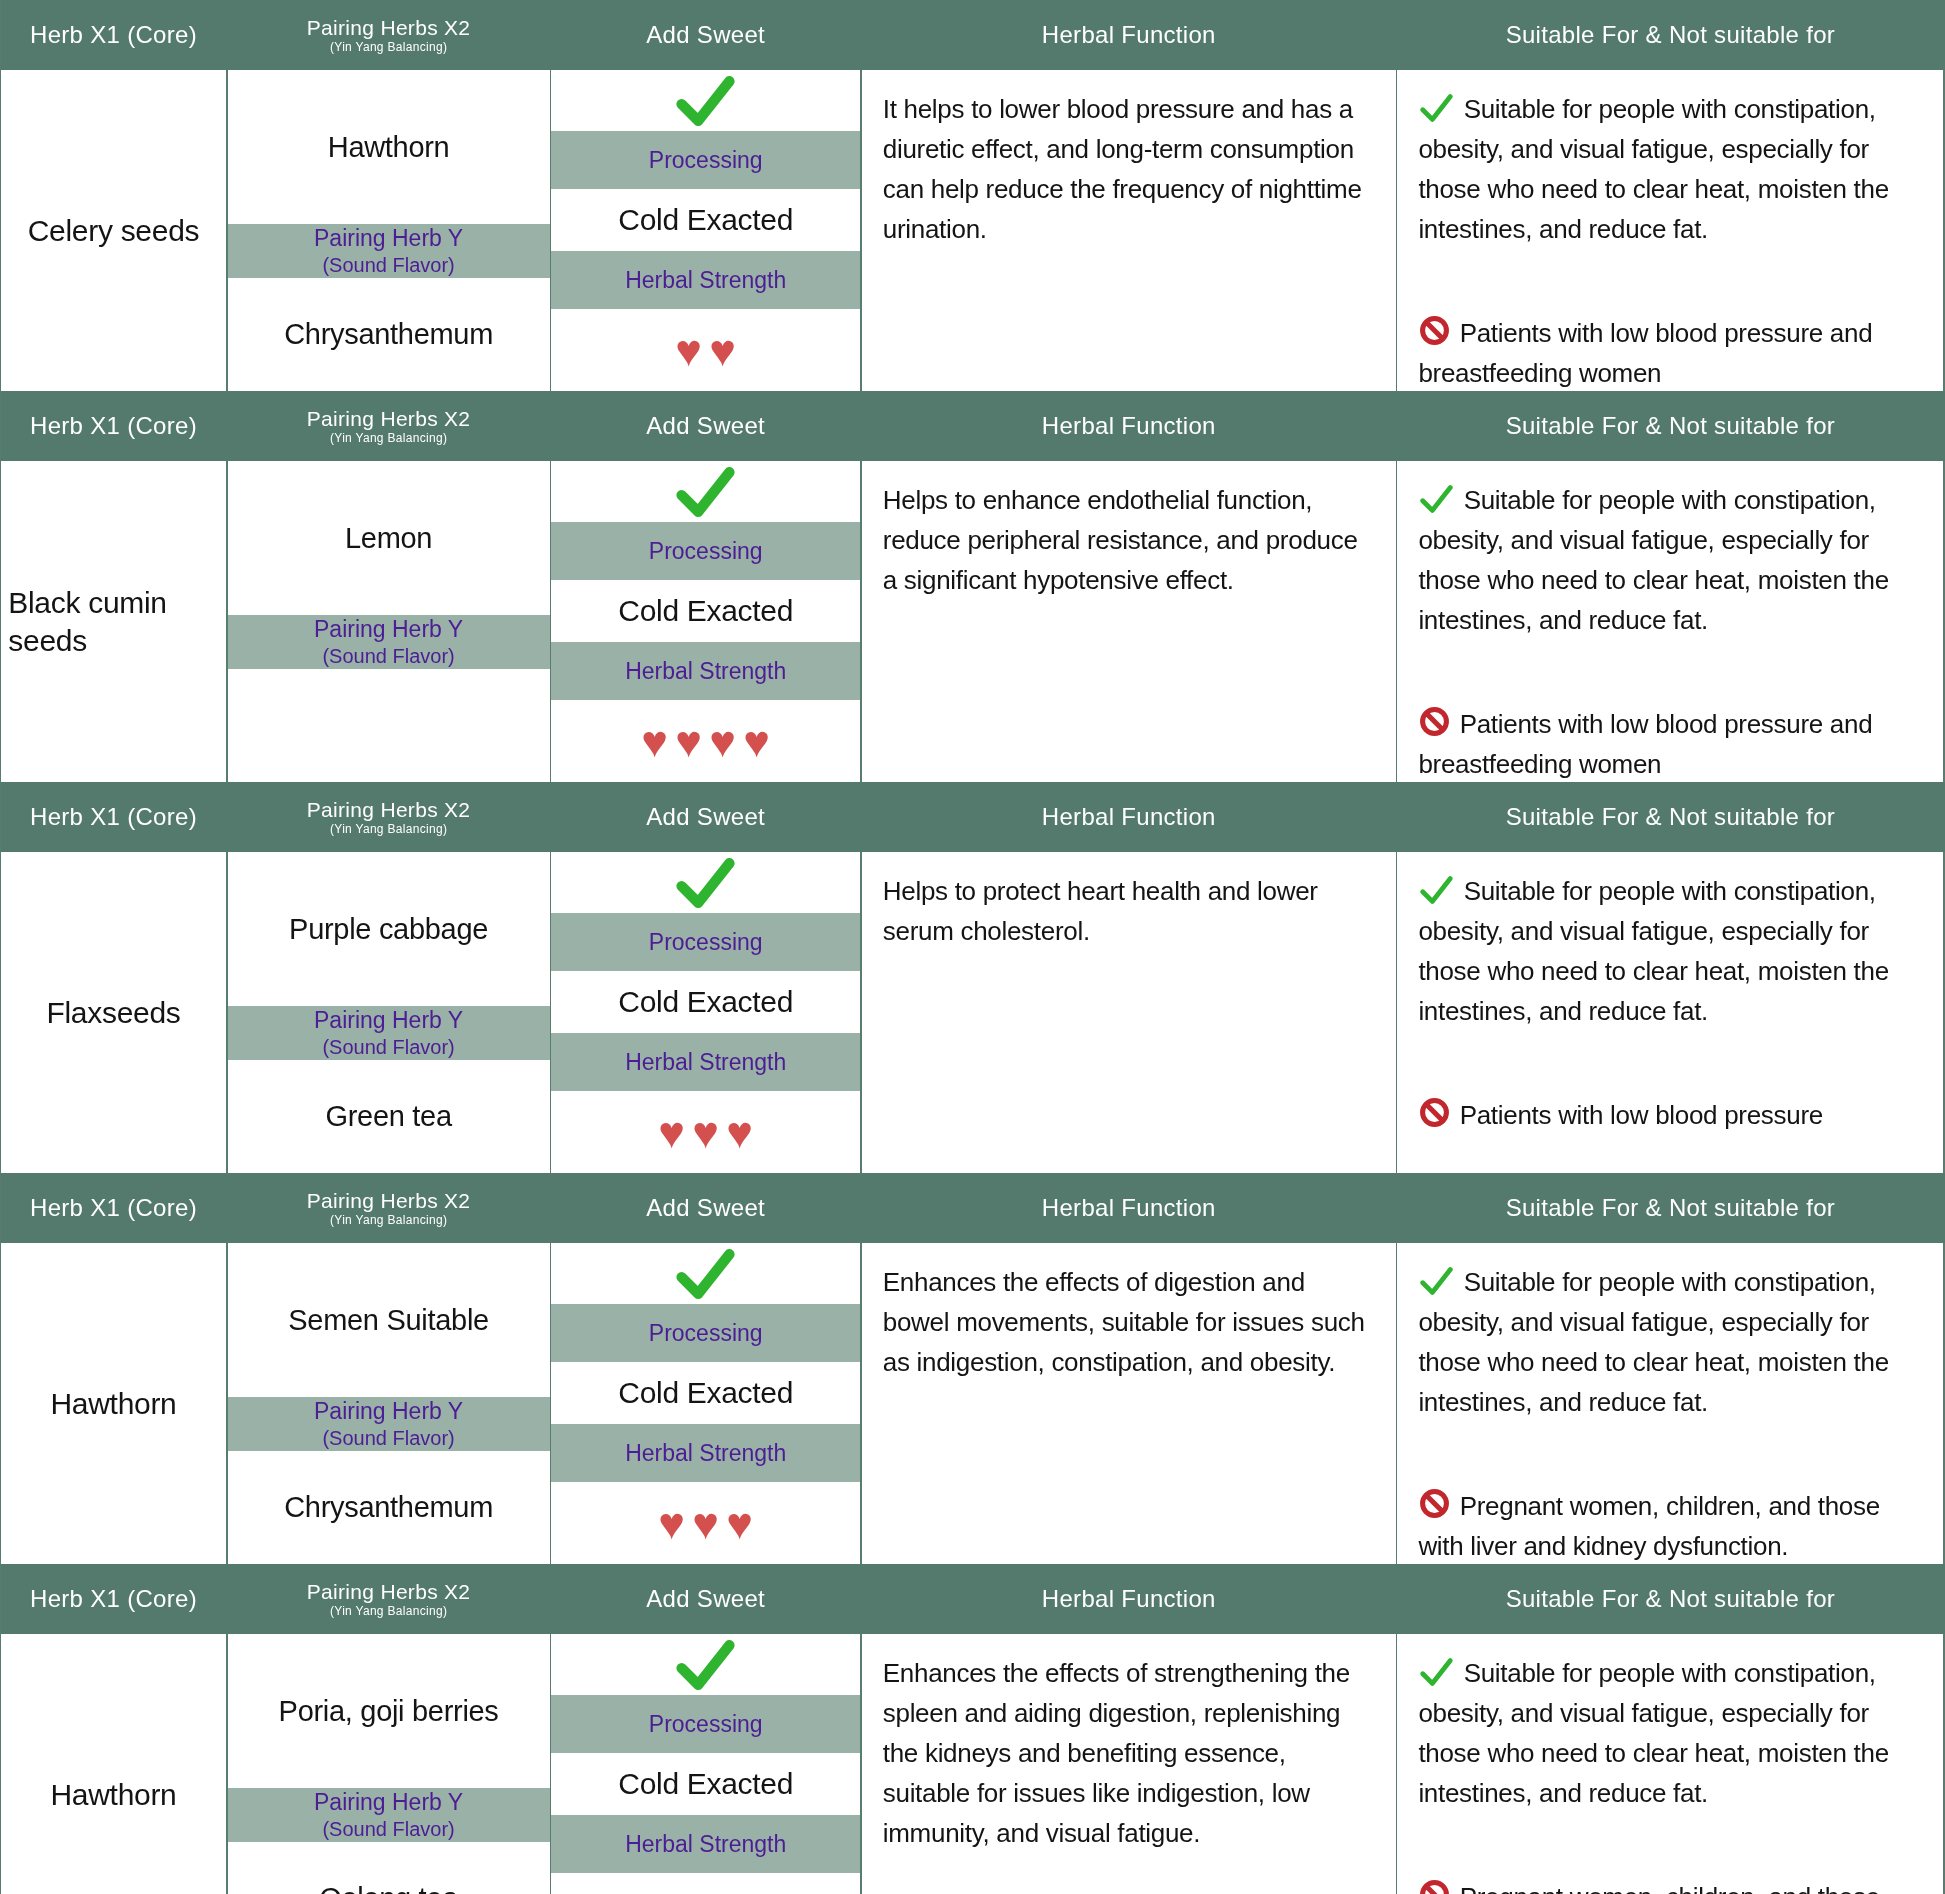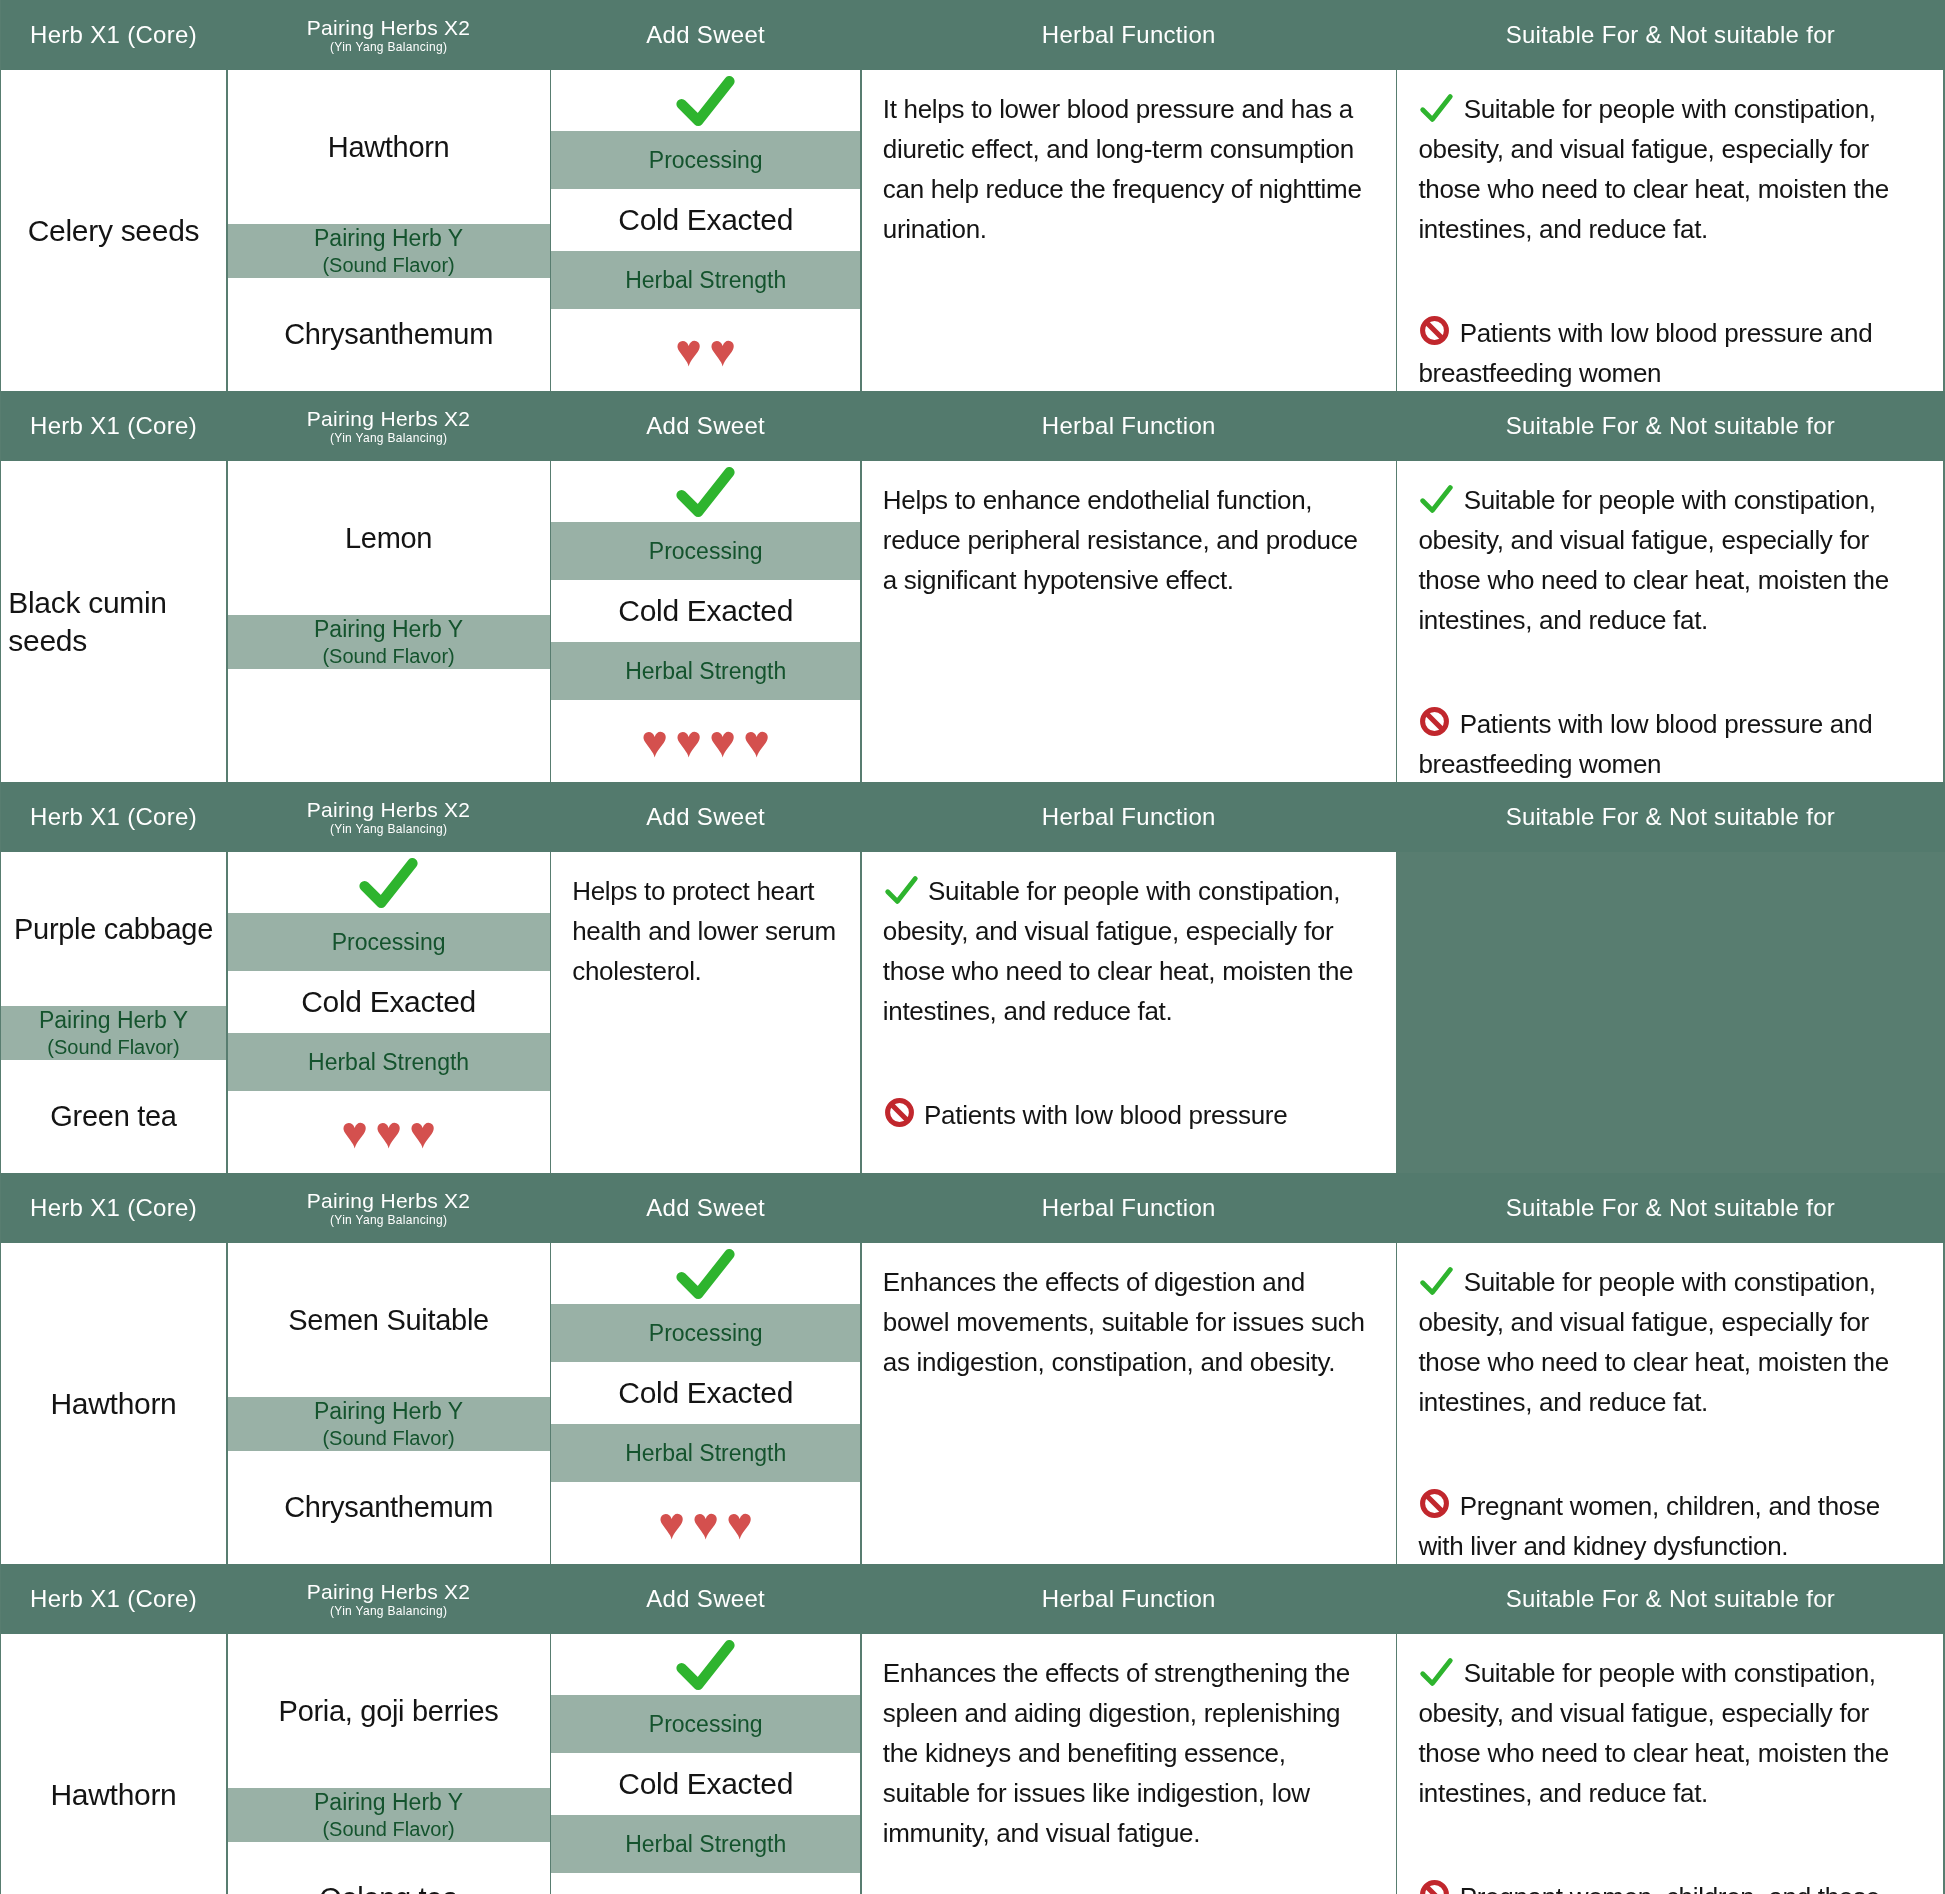--- a/index.html
+++ b/index.html
@@ -30,21 +30,21 @@
   .col { background:#ffffff; min-width:0; }
   .col1 { display:flex; align-items:center; justify-content:center; }
   .core-name {
     font-size:30px; line-height:1.25; letter-spacing:-0.3px; padding:0 7.3px;
   }
   .col2 { display:grid; grid-template-rows:154px 54px 1fr; }
   .col3 { display:grid; grid-template-rows:61px 58px 62px 58px 1fr; }
   .cell { background:#ffffff; display:flex; align-items:center; justify-content:center; min-height:0; }
   .herb { font-size:29px; letter-spacing:-0.3px; text-align:center; }
   .band {
-    background:#99b1a6; color:#14532d;
+    background:#99b1a6; color:#4c1d95;
     display:flex; flex-direction:column; align-items:center; justify-content:center;
     font-size:23px; line-height:1.25; text-align:center;
   }
   .band .small { font-size:20px; }
   .proc-value { font-size:30px; letter-spacing:-0.3px; }
   .hearts {
     font-size:45px; color:#d4504e; letter-spacing:7.3px; padding-left:7.3px;
     line-height:1;
   }
   .col4, .col5 { padding:18.7px 21px; box-sizing:border-box; overflow:hidden; }
@@ -155,20 +155,23 @@
     <div class="hc c1">Herb X1  (Core)</div>
     <div class="hc c2">
       <div>Pairing Herbs X2</div>
       <div class="subline">(Yin Yang Balancing)</div>
     </div>
     <div class="hc">Add Sweet</div>
     <div class="hc">Herbal Function</div>
     <div class="hc">Suitable For &amp; Not suitable for</div>
   </div>
   <div class="grid sbody">
+    <div class="col col1">
+      <div class="core-name">Flaxseeds</div>
+    </div>
     <div class="col col2">
       <div class="cell herb">Purple cabbage</div>
       <div class="band">
         <div>Pairing Herb Y</div>
         <div class="small">(Sound Flavor)</div>
       </div>
       <div class="cell herb">Green tea</div>
     </div>
     <div class="col col3">
       <div class="cell">

